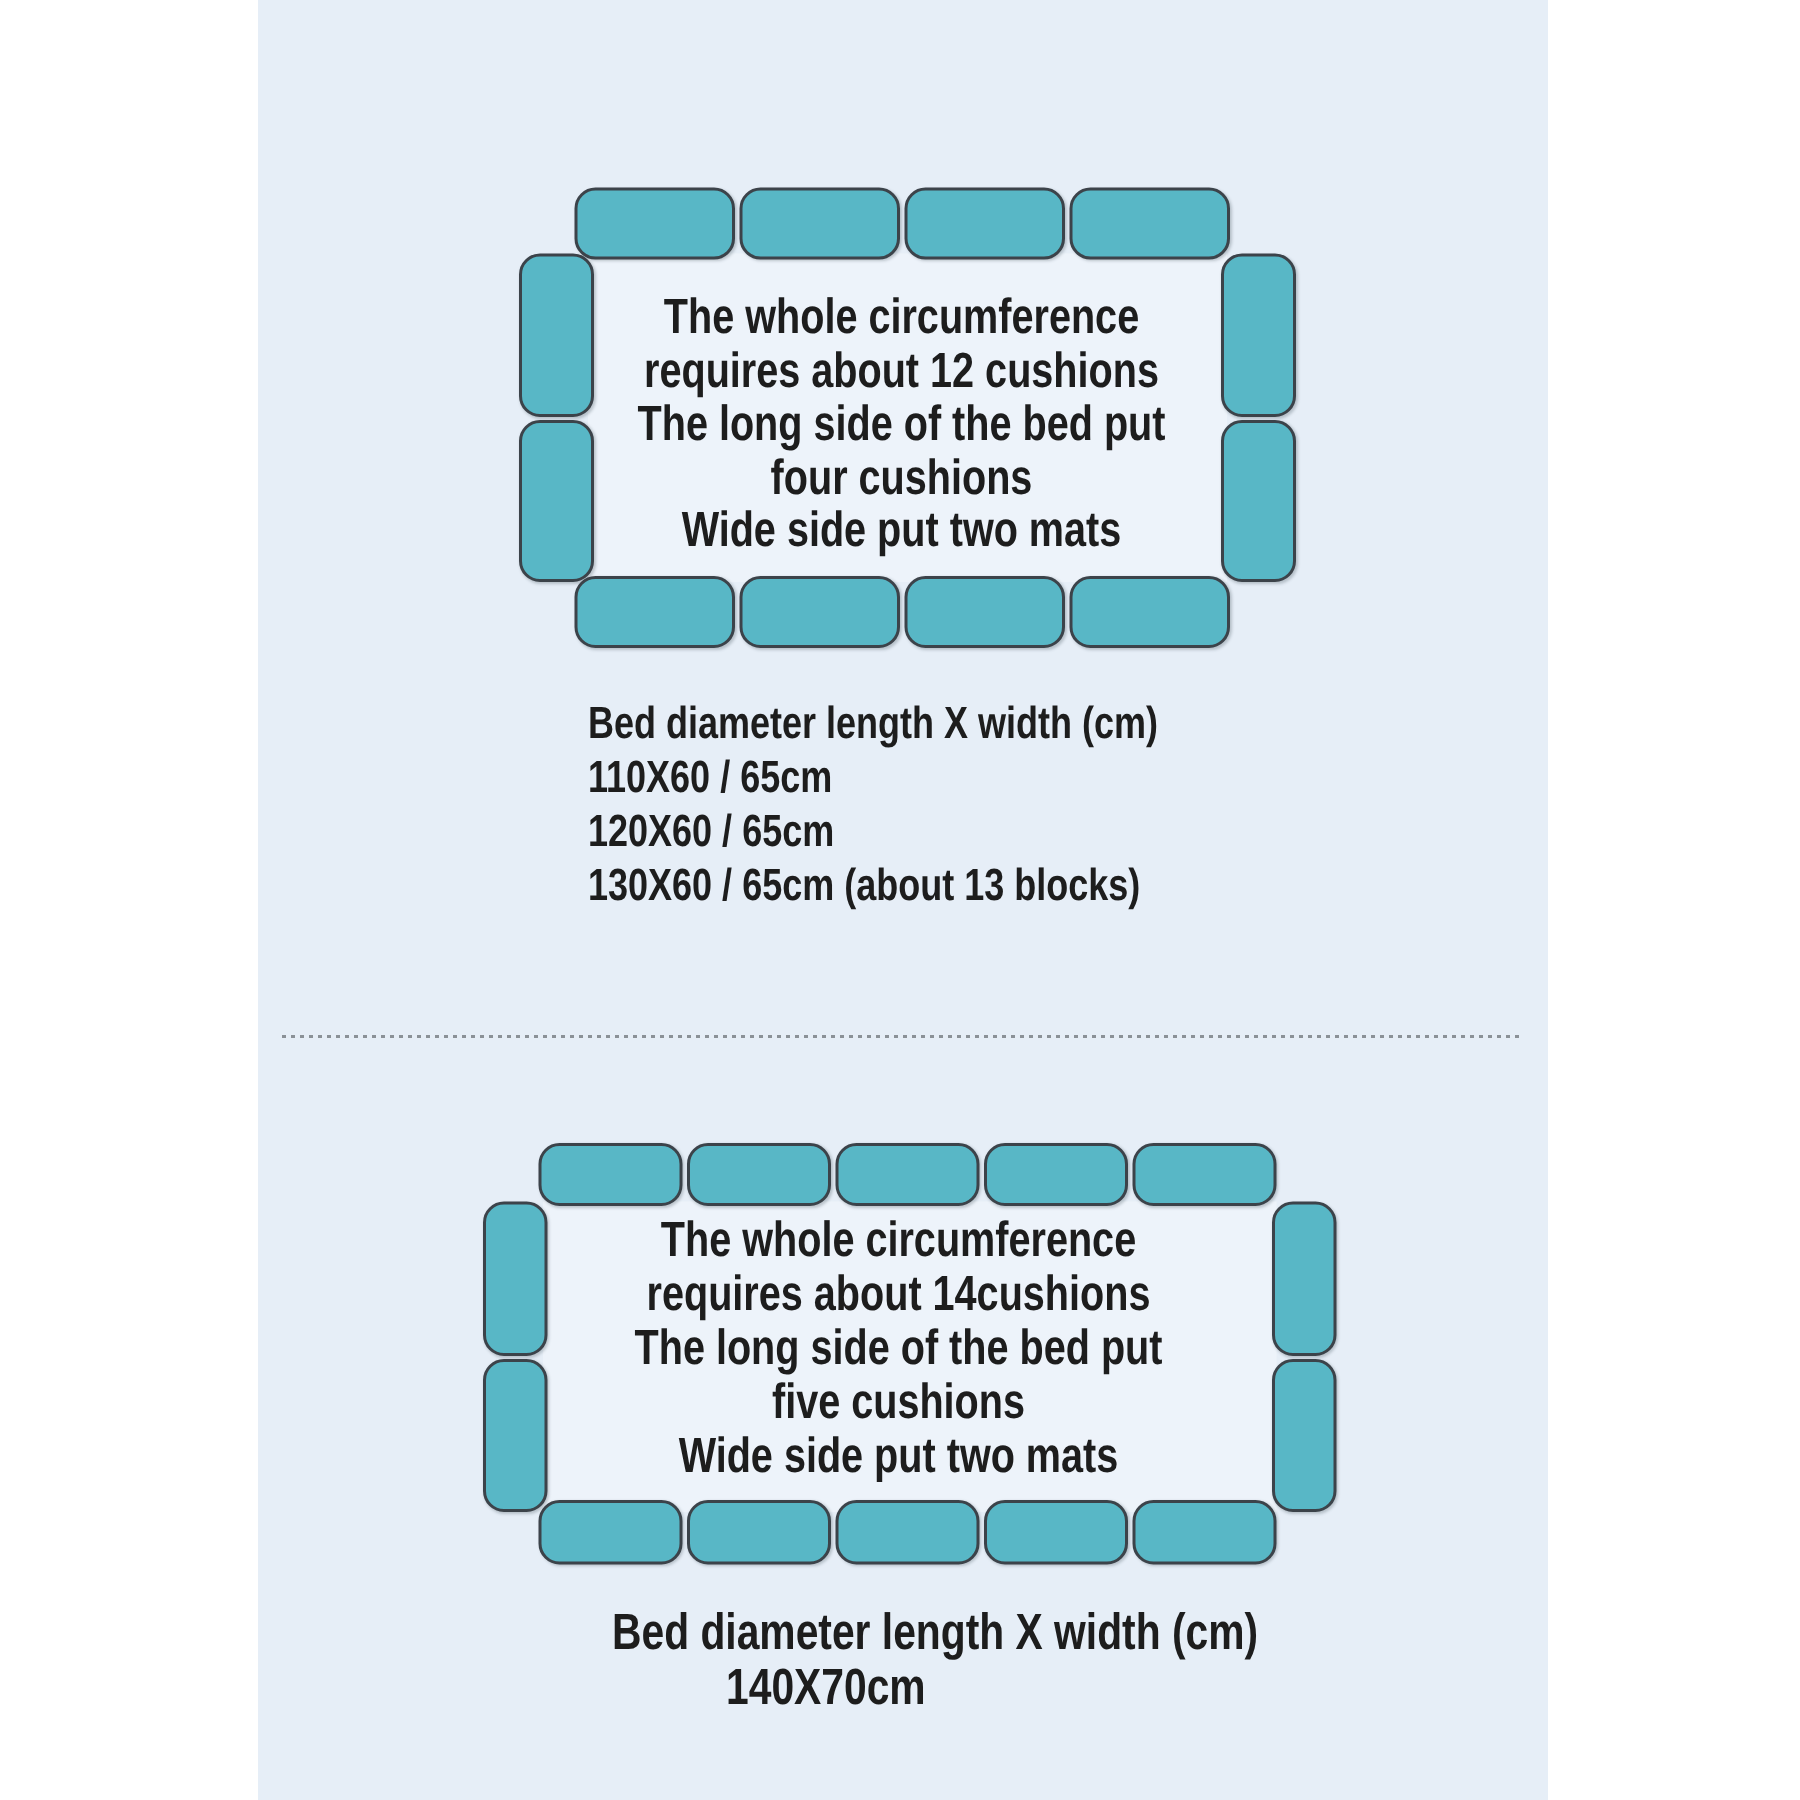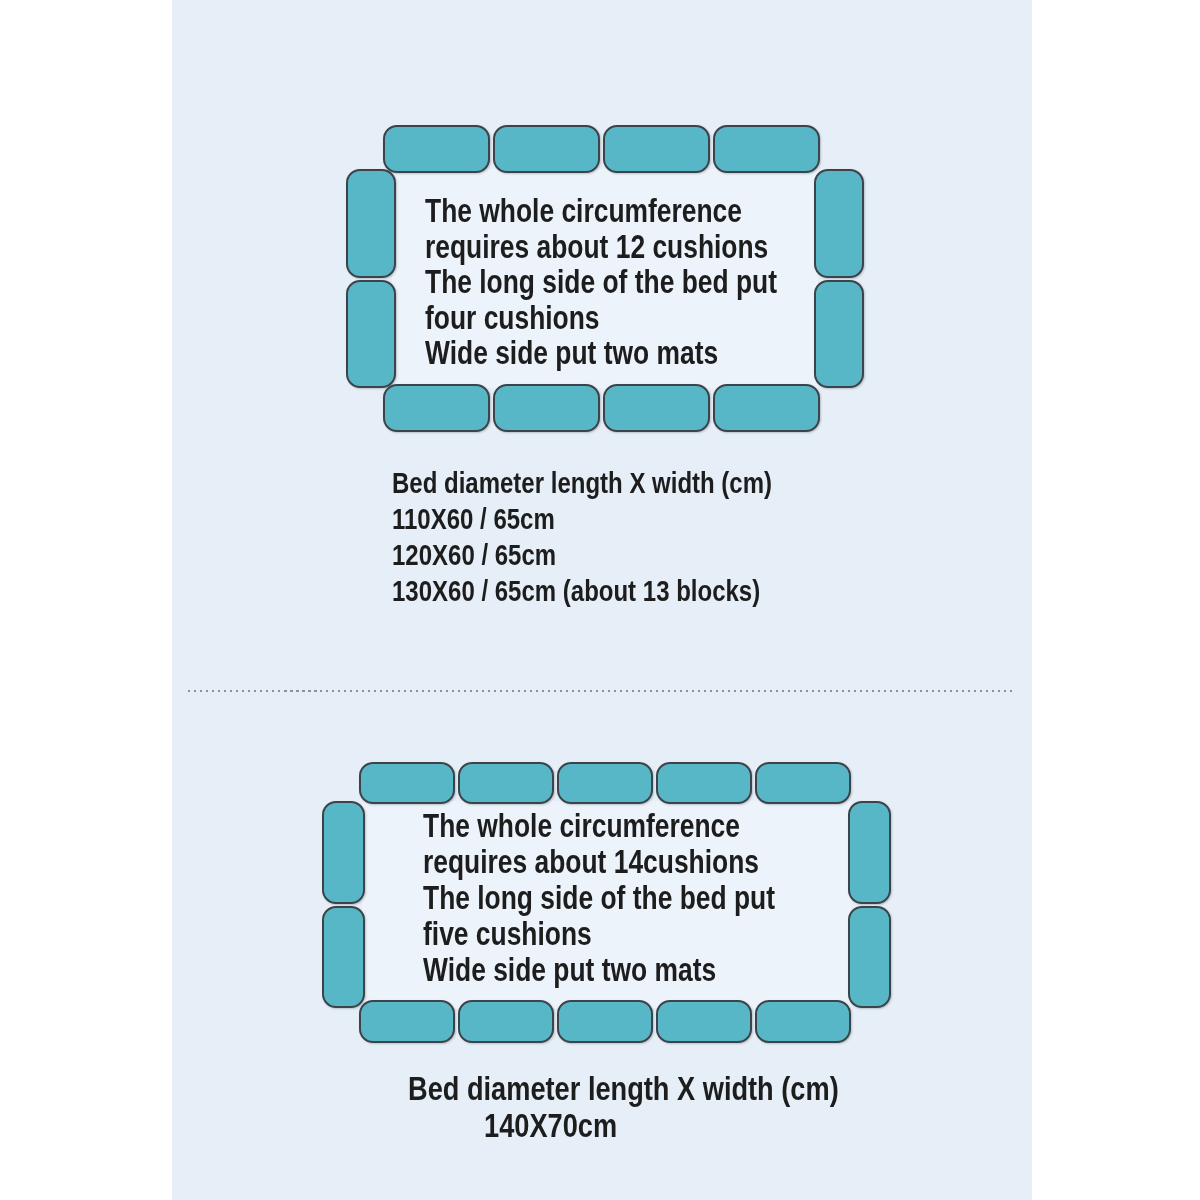--- a/index.html
+++ b/index.html
@@ -22,21 +22,21 @@
     background:var(--cushion-fill,#58b7c6);
     border:2px solid var(--cushion-border,#3c434a);
     border-radius:14px;
     box-sizing:border-box;
     box-shadow:1px 1px 2px rgba(40,55,65,0.25);
   }
   .row{position:absolute;display:flex;gap:3px;z-index:2;}
   .col{position:absolute;display:flex;flex-direction:column;gap:2px;z-index:1;}
   .row .cushion{flex:1;height:100%;}
   .col .cushion{flex:1;width:100%;}
-  .diagram{position:absolute;}
+  .diagram{position:absolute;text-align:center;}
   .inner{position:absolute;background:var(--diagram-inner-bg,#edf3fa);z-index:0;}
   .caption{
     position:absolute;z-index:3;
     font-size:33px;white-space:nowrap;
     transform:scaleX(0.8);transform-origin:left top;
   }
   
   #diagram1{left:174px;top:125px;width:518px;height:307px;}
   #diagram1 .row-top{left:37px;top:0;width:437px;height:48px;}
   #diagram1 .row-bottom{left:37px;top:259px;width:437px;height:48px;}

